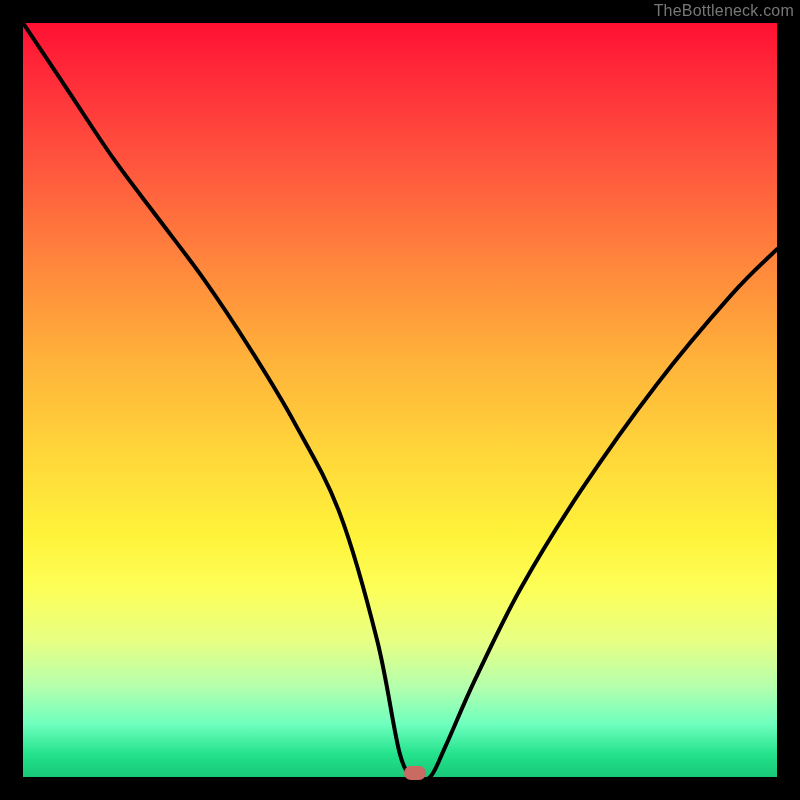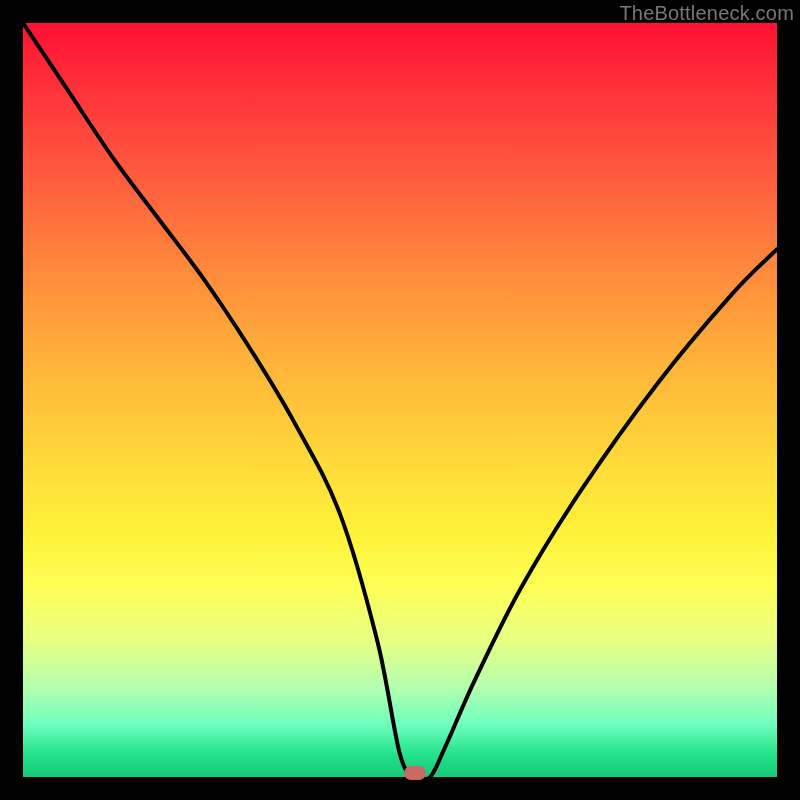--- a/index.html
+++ b/index.html
@@ -38,21 +38,21 @@
       #6effbe 93%,
       #24e28b 97%,
       #18c878 100%
     );
   }
   .watermark {
     position: absolute;
     top: 2px;
     right: 6px;
     color: #777;
-    font-size: 20px;
+    font-size: 16px;
     font-weight: 500;
     letter-spacing: 0.2px;
     z-index: 10;
   }
   svg.curve {
     position: absolute;
     inset: 0;
     width: 100%;
     height: 100%;
     z-index: 5;

